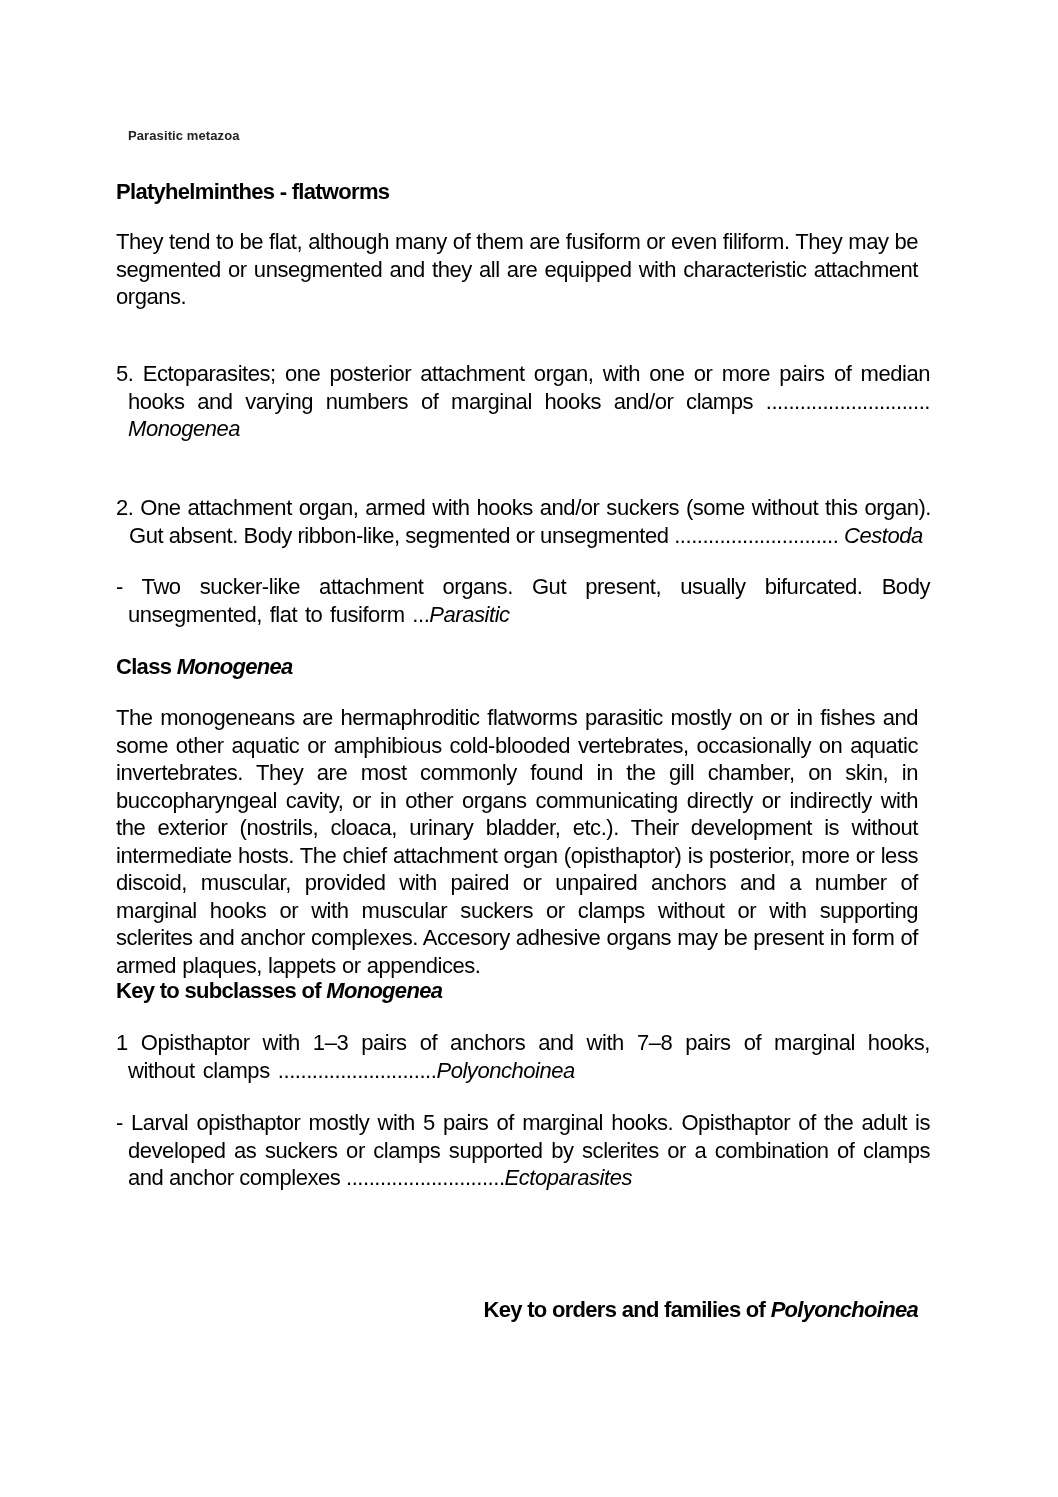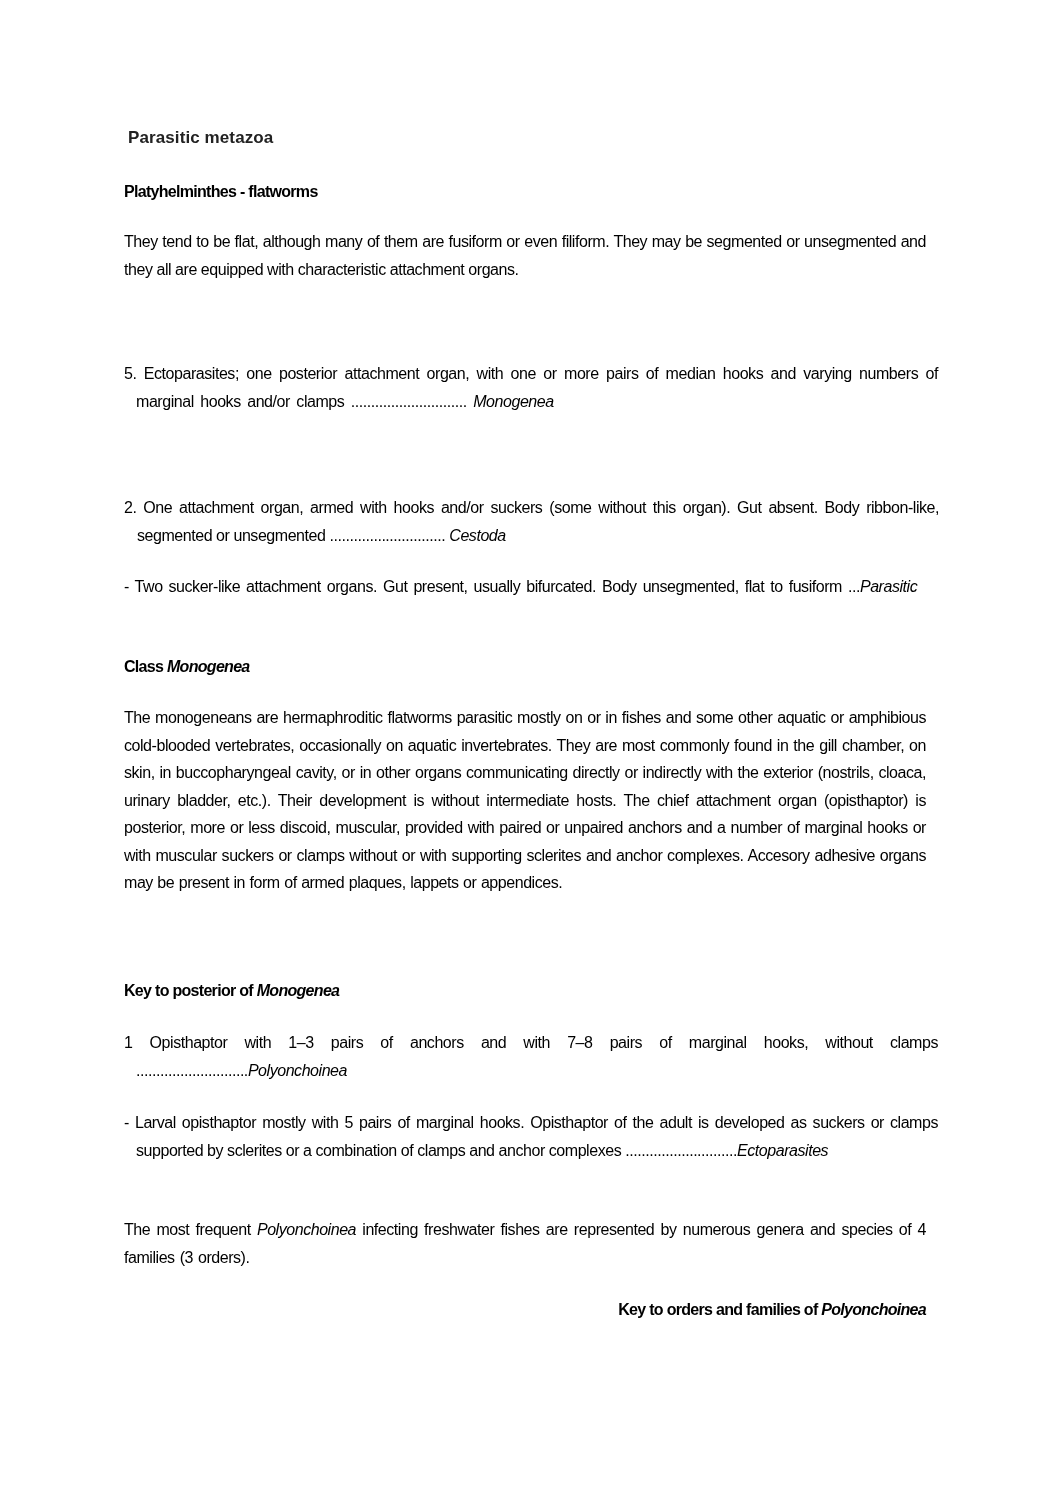--- a/index.html
+++ b/index.html
@@ -1,20 +1,20 @@
 <!DOCTYPE html>
 <html><head>
 <meta charset="utf-8">
 <style>
   html, body { margin: 0; padding: 0; background: #ffffff; }
   body { width: 1058px; height: 1497px; position: relative; overflow: hidden; }
   .page { position: absolute; left: 0; top: 0; width: 1058px; height: 1497px; background: #fff; color: #000; }
-  .blk { position: absolute; left: 124px; width: 802px; font-family: "Liberation Sans", sans-serif; font-size: 16px; line-height: 27.5px; letter-spacing: -0.45px; word-spacing: 0px; }
+  .blk { position: absolute; left: 116px; width: 802px; font-family: "Liberation Sans", sans-serif; font-size: 22px; line-height: 27.5px; letter-spacing: -0.45px; word-spacing: 0px; }
   .just { text-align: justify; text-align-last: left; }
-  .title { position: absolute; left: 128px; top: 128px; font-family: "Liberation Sans", sans-serif; font-size: 17px; font-weight: bold; color: #222; letter-spacing: 0.1px; }
+  .title { position: absolute; left: 128px; top: 128px; font-family: "Liberation Sans", sans-serif; font-size: 13px; font-weight: bold; color: #222; letter-spacing: 0.1px; }
   .h { font-weight: bold; letter-spacing: -0.7px; }
   .indent { padding-left: 12px; text-indent: -12px; }
   .indent2 { padding-left: 13px; text-indent: -13px; }
   i { font-style: italic; }
 </style>
 </head>
 <body>
 
 <div class="page">
 
@@ -29,23 +29,22 @@
 
 
   <div class="blk just indent2" style="top:494px;"><span> 2. One attachment organ, armed with hooks and/or suckers (some without this organ). Gut absent. Body ribbon-like, segmented or unsegmented ............................. </span><i>Cestoda</i></div>
 
   <div class="blk just indent" style="top:573px; word-spacing:2px;"><span>- Two sucker-like attachment organs. Gut present, usually bifurcated. Body unsegmented, flat to fusiform ...</span><i>Parasitic</i></div>
 
   <div class="blk h" style="top:653px;"><span>Class </span><i>Monogenea</i></div>
 
   <div class="blk just" style="top:704px; word-spacing:0.5px;">The monogeneans are hermaphroditic flatworms parasitic mostly on or in fishes and some other aquatic or amphibious cold-blooded vertebrates, occasionally on aquatic invertebrates. They are most commonly found in the gill chamber, on skin, in buccopharyngeal cavity, or in other organs communicating directly or indirectly with the exterior (nostrils, cloaca, urinary bladder, etc.). Their development is without intermediate hosts. The chief attachment organ (opisthaptor) is posterior, more or less discoid, muscular, provided with paired or unpaired anchors and a number of marginal hooks or with muscular suckers or clamps without or with supporting sclerites and anchor complexes. Accesory adhesive organs may be present in form of armed plaques, lappets or appendices.</div>
 
-  <div class="blk h" style="top:977px;"><span>Key to posterior of </span><i>Monogenea</i></div>
+  <div class="blk h" style="top:977px;"><span>Key to subclasses of </span><i>Monogenea</i></div>
 
   <div class="blk just indent" style="top:1029px; word-spacing:2.5px;"><span>1 Opisthaptor with 1–3 pairs of anchors and with 7–8 pairs of marginal hooks, without clamps ............................</span><i>Polyonchoinea</i></div>
 
   <div class="blk just indent" style="top:1109px;"><span>- Larval opisthaptor mostly with 5 pairs of marginal hooks. Opisthaptor of the adult is developed as suckers or clamps supported by sclerites or a combination of clamps and anchor complexes ............................</span><i>Ectoparasites</i></div>
 
-  <div class="blk just" style="top:1216px; word-spacing:1px;"><span>The most frequent </span><i>Polyonchoinea</i><span> infecting freshwater fishes are represented by numerous genera and species of 4 families (3 orders).</span></div>
 
   <div class="blk h" style="top:1296px;text-align:right;"><span>Key to orders and families of </span><i>Polyonchoinea</i></div>
 
 </div>
 
 </body></html>

